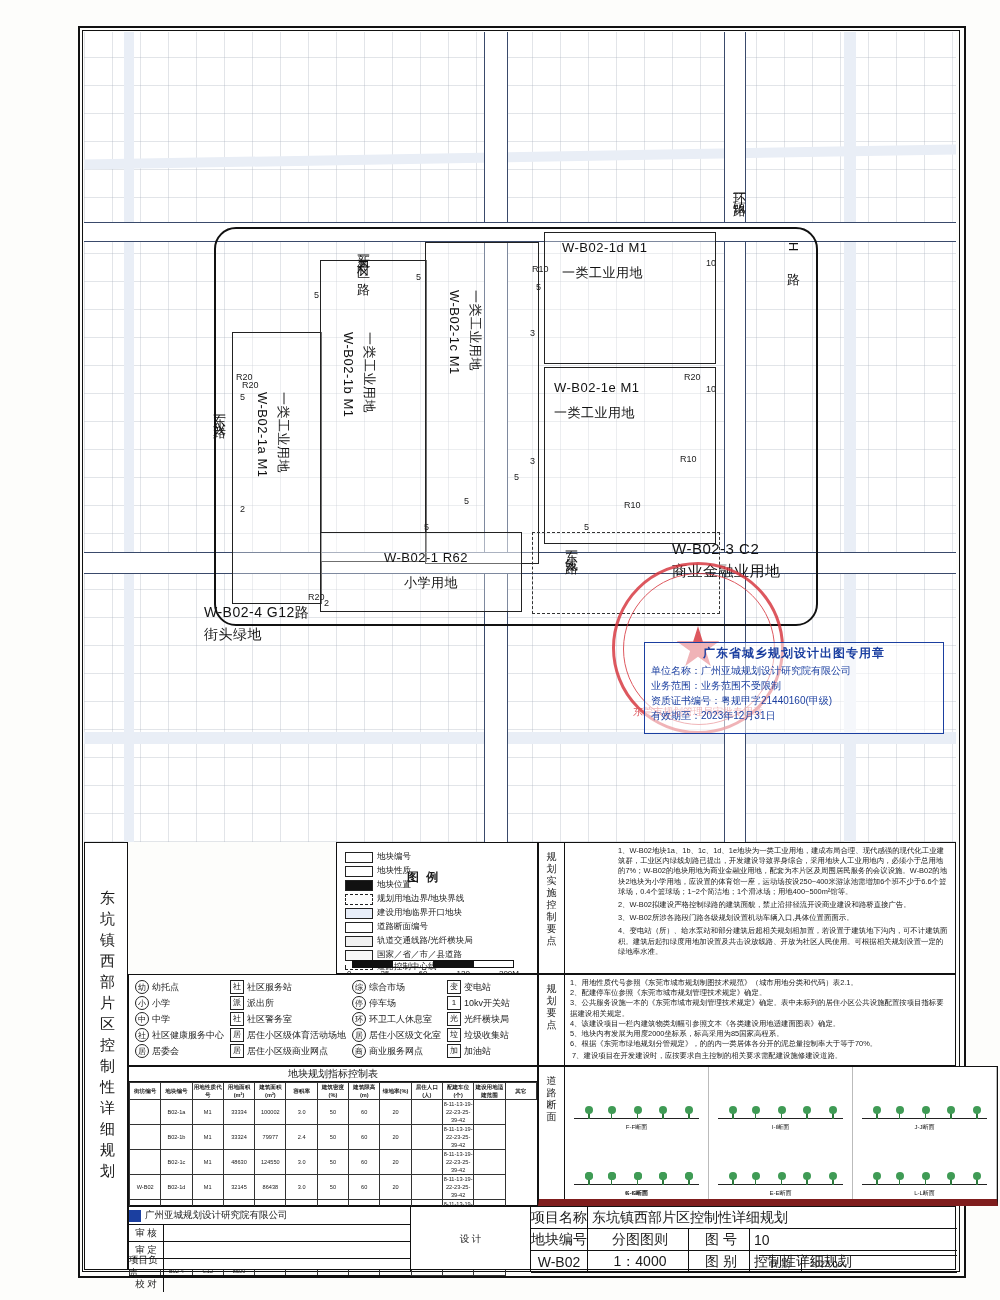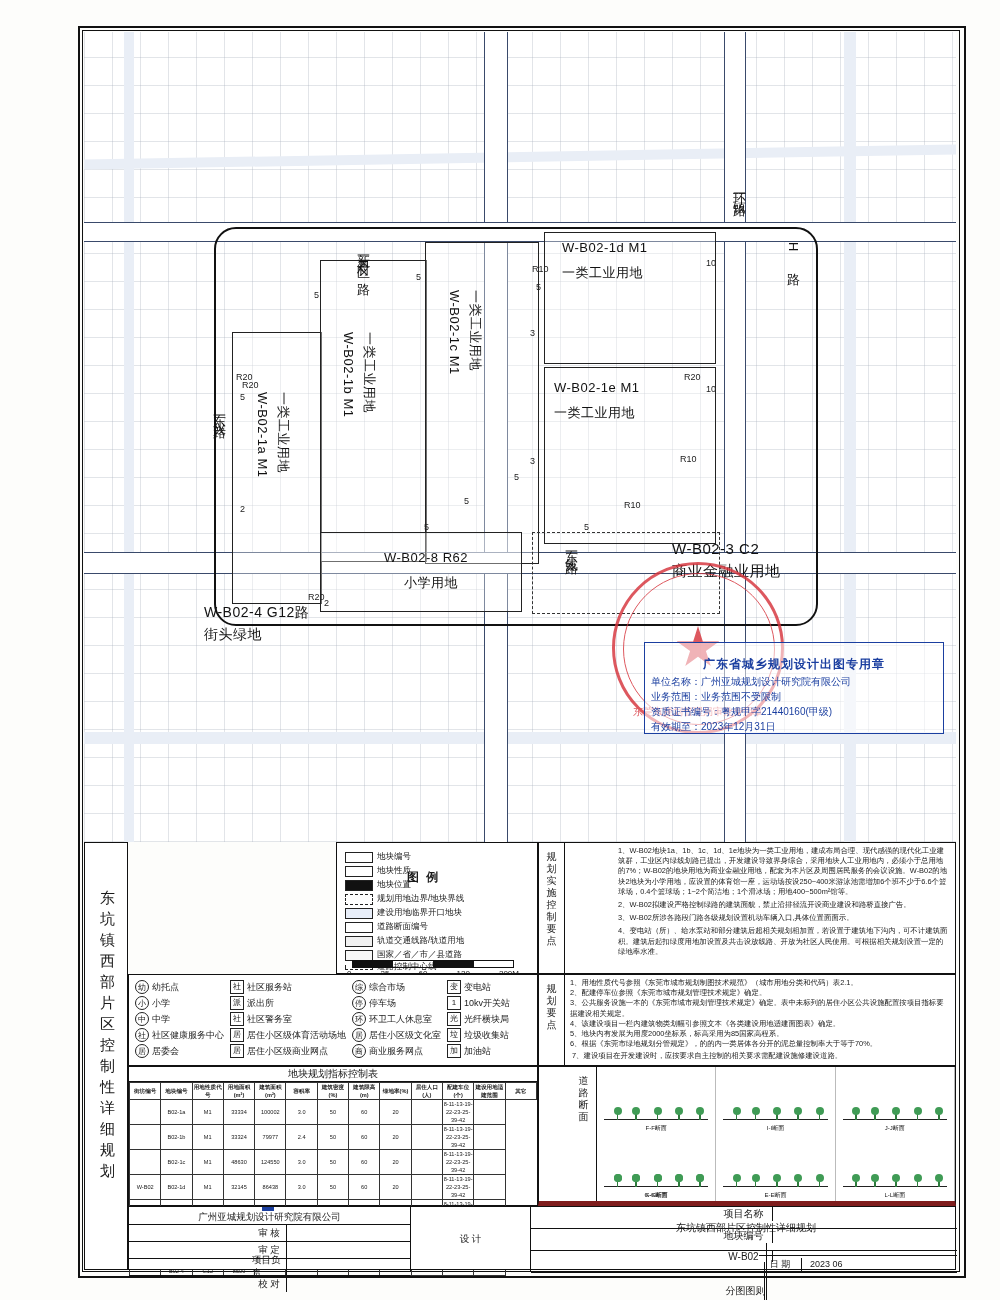--- a/index.html
+++ b/index.html
@@ -74,21 +74,21 @@
   .stamp-star{
     position:absolute;left:50%;top:50%;width:44px;height:44px;margin:-22px 0 0 -22px;
     background:#d6343c;
     clip-path:polygon(50% 0%,61% 35%,98% 35%,68% 57%,79% 91%,50% 70%,21% 91%,32% 57%,2% 35%,39% 35%);
   }
   .stamp-txt{
     position:absolute;left:0;top:0;width:166px;height:166px;font-size:11px;color:#d6343c;
   }
   .blue-stamp{
     position:absolute;left:560px;top:610px;width:300px;height:92px;
-    border:1.6px solid #1b3fa0;color:#1b3fa0;font-size:10px;line-height:15px;padding:14px 6px;
+    border:1.6px solid #1b3fa0;color:#1b3fa0;font-size:10px;line-height:15px;padding:3px 6px;
     box-sizing:border-box;background:rgba(255,255,255,.55);
   }
   .blue-stamp .bt{font-size:12px;font-weight:bold;text-align:center;letter-spacing:1px;margin-bottom:2px;}
   
   .panel{position:absolute;border:1px solid #111;box-sizing:border-box;background:#fff;}
   .vtitle{
     position:absolute;left:84px;top:842px;width:44px;height:428px;border-right:1px solid #111;
     box-sizing:border-box;
   }
   .vtitle-text{
@@ -136,36 +136,36 @@
   .plan-pts{
     position:absolute;left:538px;top:974px;width:418px;height:92px;border-bottom:1px solid #111;box-sizing:border-box;display:flex;
   }
   .table-box{
     position:absolute;left:128px;top:1066px;width:410px;height:140px;border-right:1px solid #111;border-bottom:1px solid #111;box-sizing:border-box;
   }
   .tb-title{text-align:center;font-size:10px;border-bottom:1px solid #111;line-height:14px;}
   table.idx{border-collapse:collapse;width:100%;font-size:5.6px;table-layout:fixed;}
   table.idx th,table.idx td{border:.6px solid #333;text-align:center;padding:0;line-height:8px;height:8px;overflow:hidden;}
   .sections{
-    position:absolute;left:538px;top:1066px;width:418px;height:140px;border-bottom:5px solid #7f1d1d;box-sizing:border-box;display:flex;padding-left:32px;
+    position:absolute;left:538px;top:1066px;width:460px;height:140px;border-bottom:7px solid #7f1d1d;box-sizing:border-box;display:flex;
   }
   .sec-body{flex:1;display:grid;grid-template-columns:repeat(3,1fr);grid-template-rows:1fr 1fr;}
   .sec-cell{position:relative;border-right:.6px solid #bbb;}
   .sec-cap{position:absolute;bottom:1px;left:0;width:100%;text-align:center;font-size:6px;}
   .sec-ground{position:absolute;left:6%;right:6%;bottom:14px;height:1px;background:#222;}
   .tree{position:absolute;bottom:14px;width:8px;height:14px;}
   .tree:before{content:"";position:absolute;left:3px;bottom:0;width:1.5px;height:7px;background:#2f7a3e;}
   .tree:after{content:"";position:absolute;left:0;bottom:5px;width:8px;height:8px;border-radius:50%;background:#3f9b55;}
   .titleblock{
     position:absolute;left:128px;top:1206px;width:828px;height:64px;box-sizing:border-box;
   }
   .tb-left{position:absolute;left:0;top:0;width:282px;height:64px;border-right:1px solid #111;box-sizing:border-box;font-size:9.5px;}
   .tb-mid{position:absolute;left:282px;top:0;width:120px;height:64px;border-right:1px solid #111;box-sizing:border-box;font-size:9.5px;}
-  .tb-r1{position:absolute;left:402px;top:0;width:426px;height:64px;box-sizing:border-box;font-size:10px;}
-  .cellrow{display:flex;border-bottom:.7px solid #111;height:16px;align-items:center;flex-direction:column;}
+  .tb-r1{position:absolute;left:402px;top:0;width:426px;height:64px;box-sizing:border-box;font-size:14px;}
+  .cellrow{display:flex;border-bottom:.7px solid #111;height:16px;align-items:center;}
   .cellrow:last-child{border-bottom:none;}
   .cellrow .k{width:34px;border-right:.7px solid #111;height:100%;display:flex;align-items:center;justify-content:center;}
   .cellrow .v{flex:1;padding-left:4px;}
   .logo-sq{display:inline-block;width:12px;height:12px;background:#1b3fa0;margin-right:4px;vertical-align:-2px;}
 </style>
 </head>
 <body>
 
 <div class="sheet">
   <div class="outer-frame"></div>
@@ -202,21 +202,21 @@
 
     <div class="lbl lbl-v" style="left:378px;top:258px;transform:rotate(90deg);">W-B02-1c M1</div>
     <div class="lbl lbl-v" style="left:400px;top:258px;transform:rotate(90deg);">一类工业用地</div>
 
     <div class="lbl" style="left:478px;top:208px;">W-B02-1d M1</div>
     <div class="lbl" style="left:478px;top:232px;">一类工业用地</div>
 
     <div class="lbl" style="left:470px;top:348px;">W-B02-1e M1</div>
     <div class="lbl" style="left:470px;top:372px;">一类工业用地</div>
 
-    <div class="lbl" style="left:300px;top:518px;">W-B02-8 R62</div>
+    <div class="lbl" style="left:300px;top:518px;">W-B02-1 R62</div>
     <div class="lbl" style="left:320px;top:542px;">小学用地</div>
 
     <div class="lbl" style="left:588px;top:508px;font-size:15px;">W-B02-3 C2</div>
     <div class="lbl" style="left:588px;top:530px;font-size:15px;">商业金融业用地</div>
 
     <div class="lbl" style="left:120px;top:572px;font-size:14px;">W-B02-4 G12路</div>
     <div class="lbl" style="left:120px;top:594px;font-size:14px;">街头绿地</div>
 
     <div class="roadname" style="left:270px;top:212px;writing-mode:vertical-rl;">新一村区K路</div>
     <div class="roadname" style="left:126px;top:372px;writing-mode:vertical-rl;">东一兴路</div>
@@ -287,21 +287,21 @@
     <div class="lg-row" style="left:8px;top:64px;">
       <span class="lg-sw" style="background:#e8eef9;"></span>
       <span>建设用地临界开口地块</span>
     </div>
     <div class="lg-row" style="left:8px;top:78px;">
       <span class="lg-sw" style="background:#fff;"></span>
       <span>道路断面编号</span>
     </div>
     <div class="lg-row" style="left:8px;top:92px;">
       <span class="lg-sw" style="background:#f1f1f1;"></span>
-      <span>轨道交通线路/轨道用地</span>
+      <span>轨道交通线路/光纤横块局</span>
     </div>
     <div class="lg-row" style="left:8px;top:106px;">
       <span class="lg-sw" style="background:#f7f7f7;"></span>
       <span>国家／省／市／县道路</span>
     </div>
     <div class="lg-row" style="left:8px;top:118px;">
       <span class="lg-sw" style="background:#fff;border-top:none;border-bottom:1px dashed #222;height:4px;"></span>
       <span>道路控制中心线</span>
     </div>
   </div>

